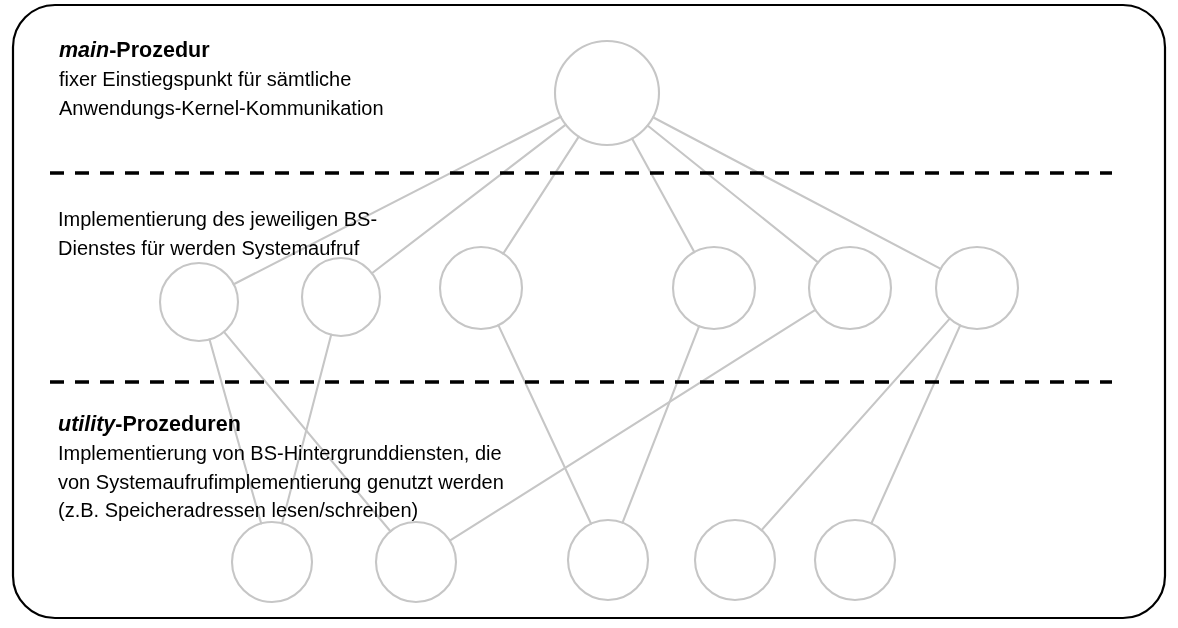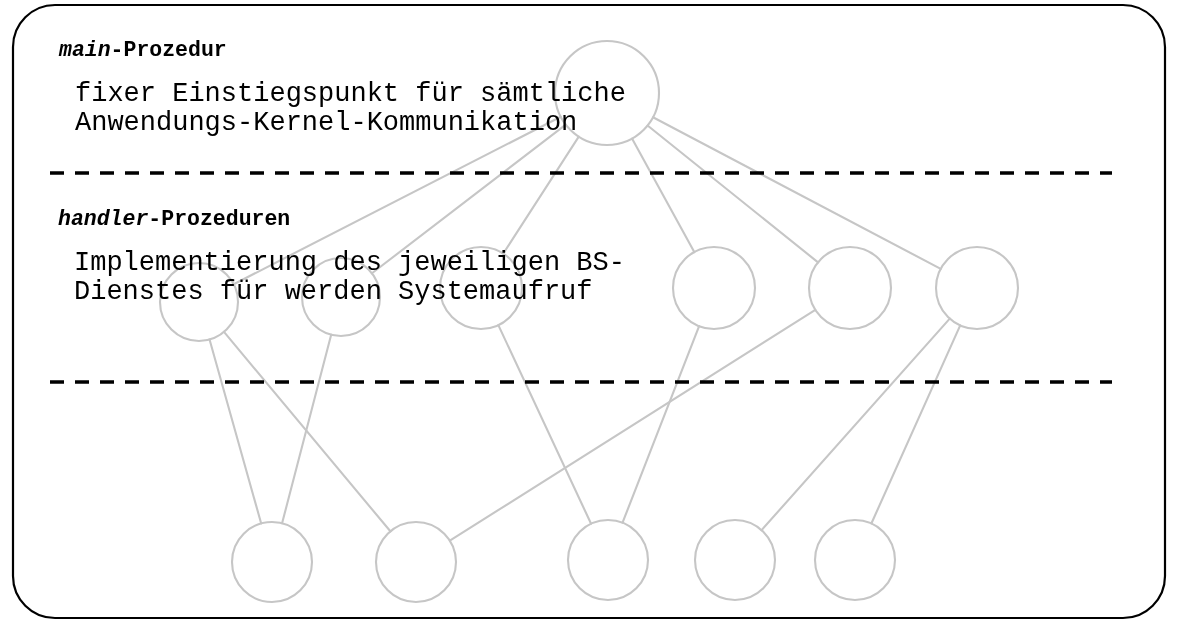--- a/index.html
+++ b/index.html
@@ -6,21 +6,21 @@
     margin: 0;
     padding: 0;
     background: #ffffff;
   }
   #canvas {
     position: relative;
     width: 1178px;
     height: 628px;
     background: #ffffff;
     overflow: hidden;
-    font-family: Liberation Mono, monospace;
+    font-family: Liberation Sans, sans-serif;
   }
   #graph-svg {
     position: absolute;
     left: 0;
     top: 0;
     width: 1178px;
     height: 628px;
   }
   .text-layer {
     position: absolute;
@@ -38,25 +38,25 @@
     font-size: 21.5px;
     font-weight: bold;
     line-height: 28px;
     white-space: nowrap;
     margin: 0 0 1px 0;
   }
   .section-title .kw {
     font-style: italic;
   }
   .section-desc {
-    font-size: 27px;
+    font-size: 20px;
     font-weight: normal;
     line-height: 28.5px;
     white-space: pre-line;
-    margin: 16px;
+    margin: 0;
   }
   #block-main  { left: 59px; top: 36px; }
   #block-handler { left: 58px; top: 205px; }
   #block-utility { left: 58px; top: 410px; }
 </style>
 </head>
 <body>
 
 <div id="canvas">
 
@@ -102,20 +102,25 @@
 
   <div class="text-layer">
 
     <div class="section-block" id="block-main">
       <div class="section-title"><span class="kw">main</span><span>-Prozedur</span></div>
       <div class="section-desc">fixer Einstiegspunkt für sämtliche
 Anwendungs-Kernel-Kommunikation</div>
     </div>
 
     <div class="section-block" id="block-handler">
-      <div class="section-title"><span class="kw">handler</span><span>-Prozeduren</span></div>
       <div class="section-desc">Implementierung des jeweiligen BS-
 Dienstes für werden Systemaufruf</div>
     </div>
 
+    <div class="section-block" id="block-utility">
+      <div class="section-title"><span class="kw">utility</span><span>-Prozeduren</span></div>
+      <div class="section-desc">Implementierung von BS-Hintergrunddiensten, die
+von Systemaufrufimplementierung genutzt werden
+(z.B. Speicheradressen lesen/schreiben)</div>
+    </div>
 
   </div>
 </div>
 
 </body></html>

